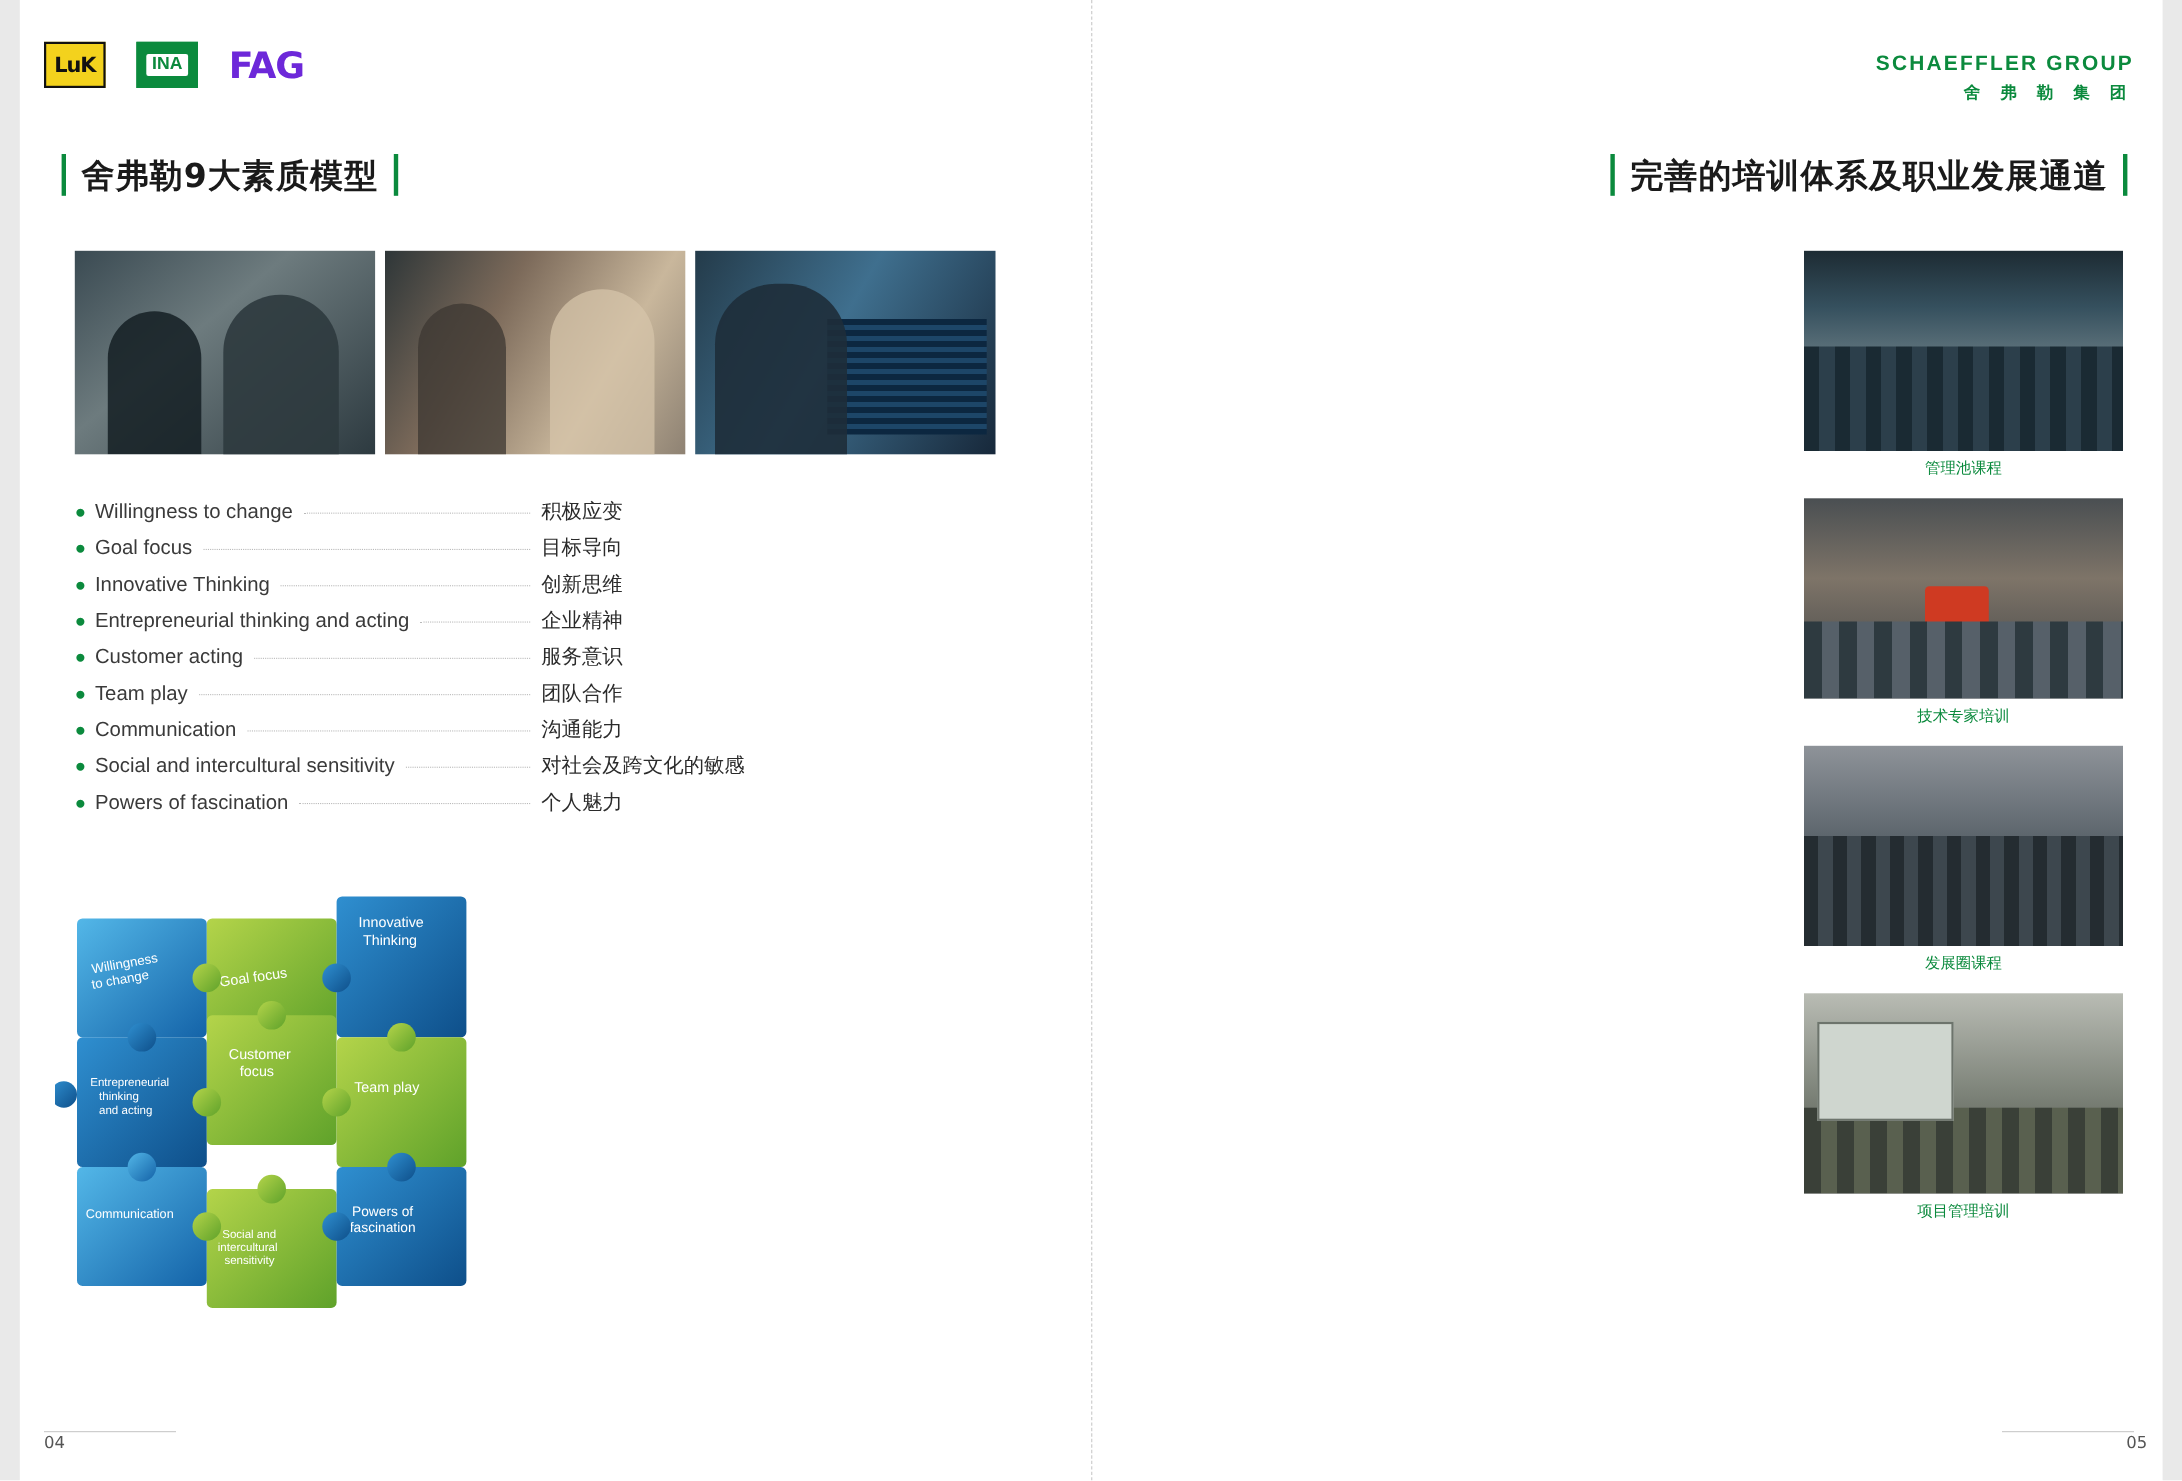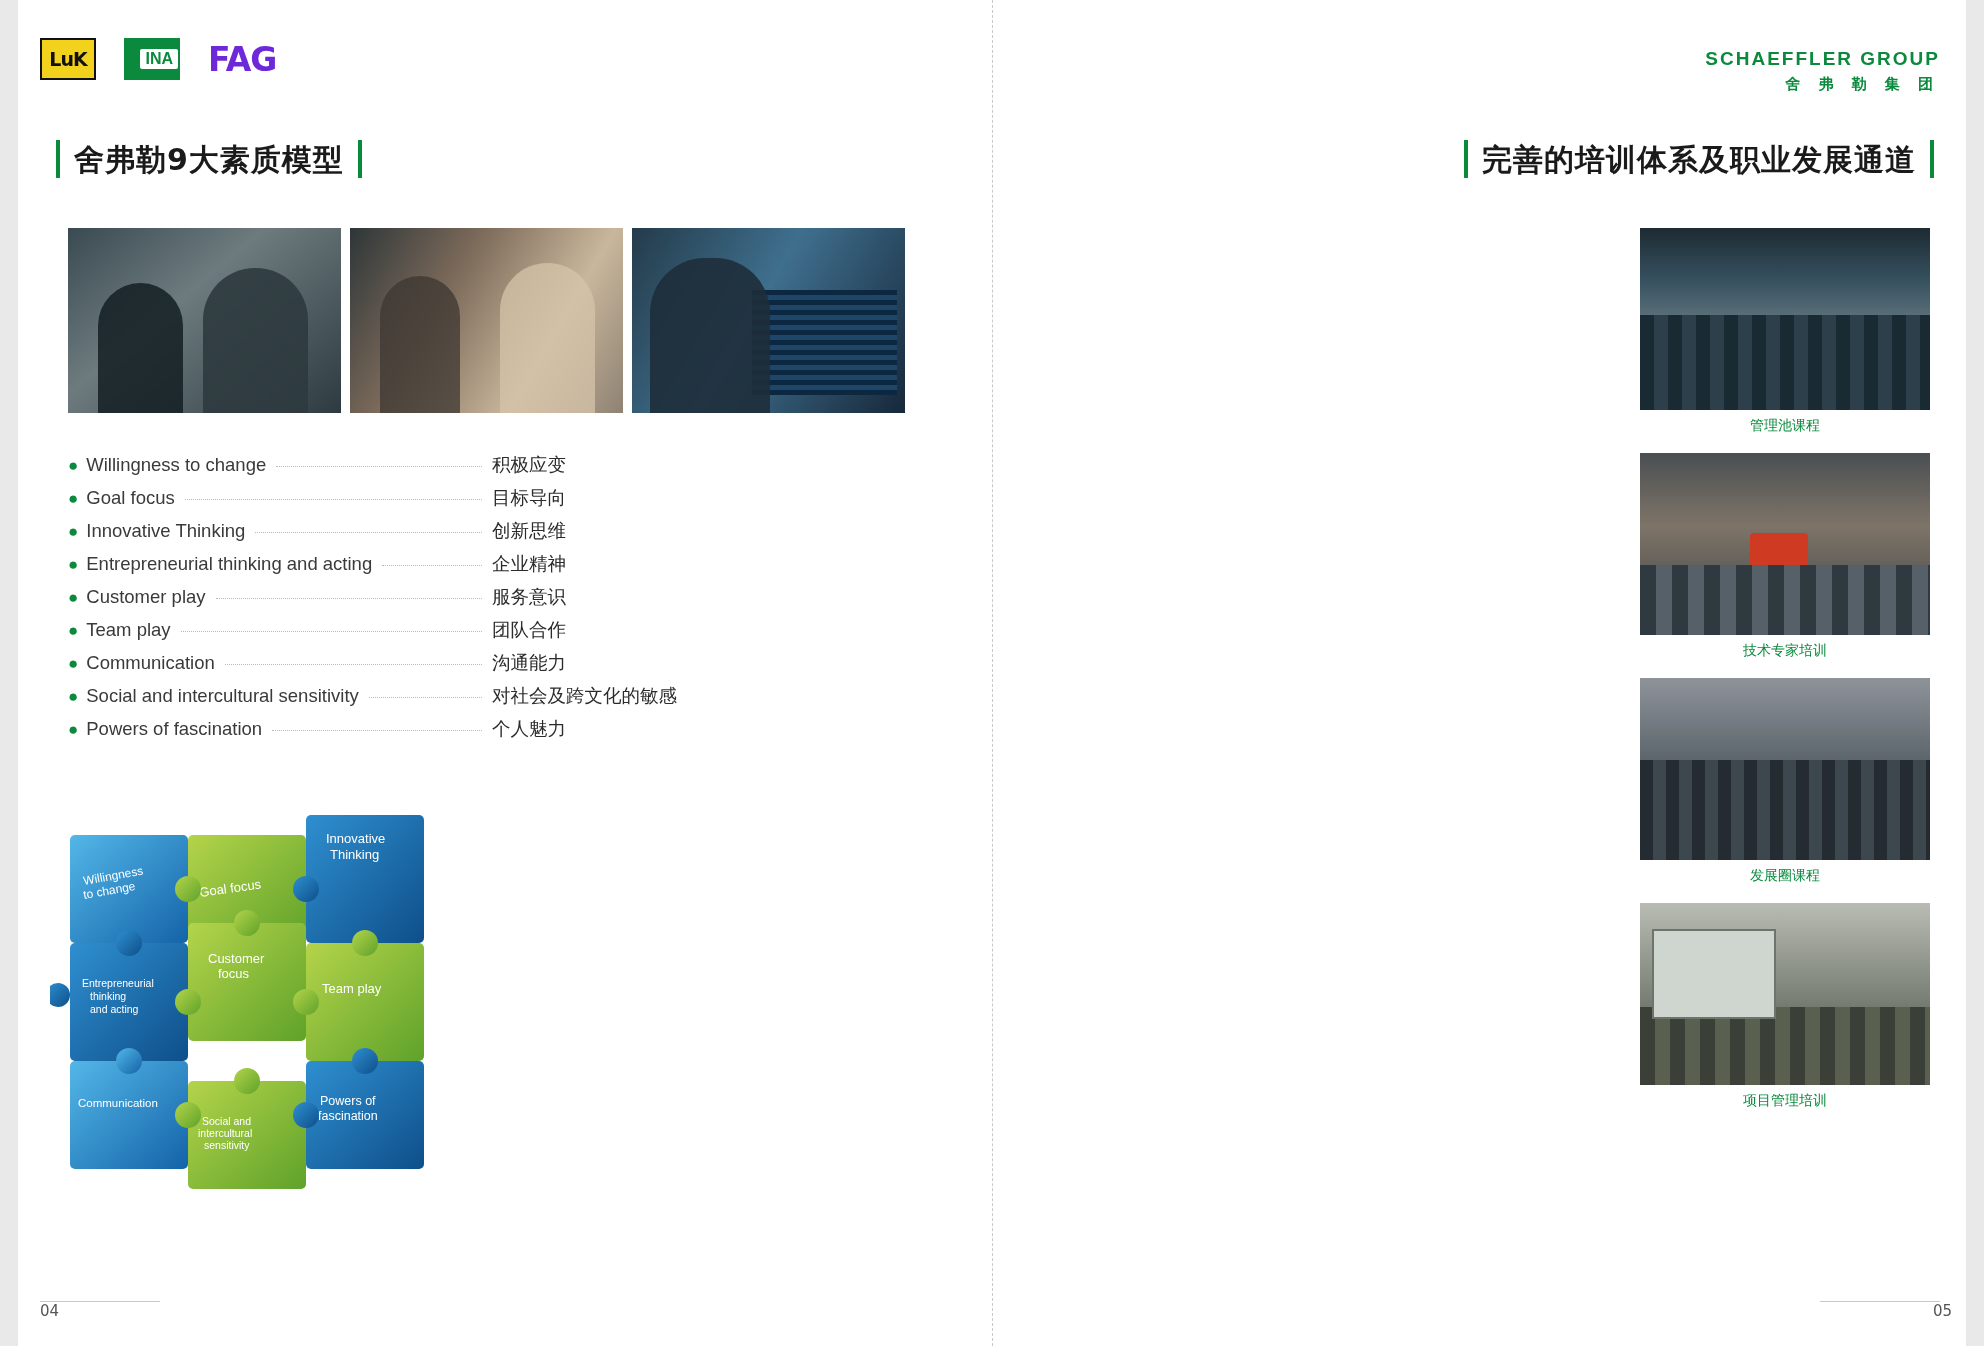--- a/index.html
+++ b/index.html
@@ -22,21 +22,21 @@
   
   .logo-bar{position:absolute;top:38px;left:40px;display:flex;align-items:center;gap:28px;}
   .luk{
     width:52px;height:38px;background:#f3d21d;border:2px solid #111;
     display:flex;align-items:center;justify-content:center;
     font-weight:bold;font-size:19px;color:#111;letter-spacing:-1px;
     font-family:"DejaVu Sans",sans-serif;
   }
   .ina{
     width:52px;height:38px;background:#0b8a3d;border:2px solid #0b8a3d;
-    display:flex;align-items:center;justify-content:flex-end;position:relative;
+    display:flex;align-items:center;justify-content:center;position:relative;
   }
   .ina-inner{
     background:#fff;color:#0b8a3d;font-weight:bold;font-size:16px;
     padding:1px 5px;border-radius:2px;letter-spacing:0px;
   }
   .fag{
     font-weight:bold;font-size:33px;color:#6d28d9;letter-spacing:-1px;
     font-family:"DejaVu Sans",sans-serif;line-height:1;
   }
   .brand-right{position:absolute;top:48px;right:44px;text-align:right;}
@@ -157,21 +157,21 @@
         <span class="zh">创新思维</span>
       </div>
       <div class="comp-item">
         <span class="dot">●</span>
         <span class="en">Entrepreneurial thinking and acting</span>
         <span class="lead"></span>
         <span class="zh">企业精神</span>
       </div>
       <div class="comp-item">
         <span class="dot">●</span>
-        <span class="en">Customer play</span>
+        <span class="en">Customer acting</span>
         <span class="lead"></span>
         <span class="zh">服务意识</span>
       </div>
       <div class="comp-item">
         <span class="dot">●</span>
         <span class="en">Team play</span>
         <span class="lead"></span>
         <span class="zh">团队合作</span>
       </div>
       <div class="comp-item">

